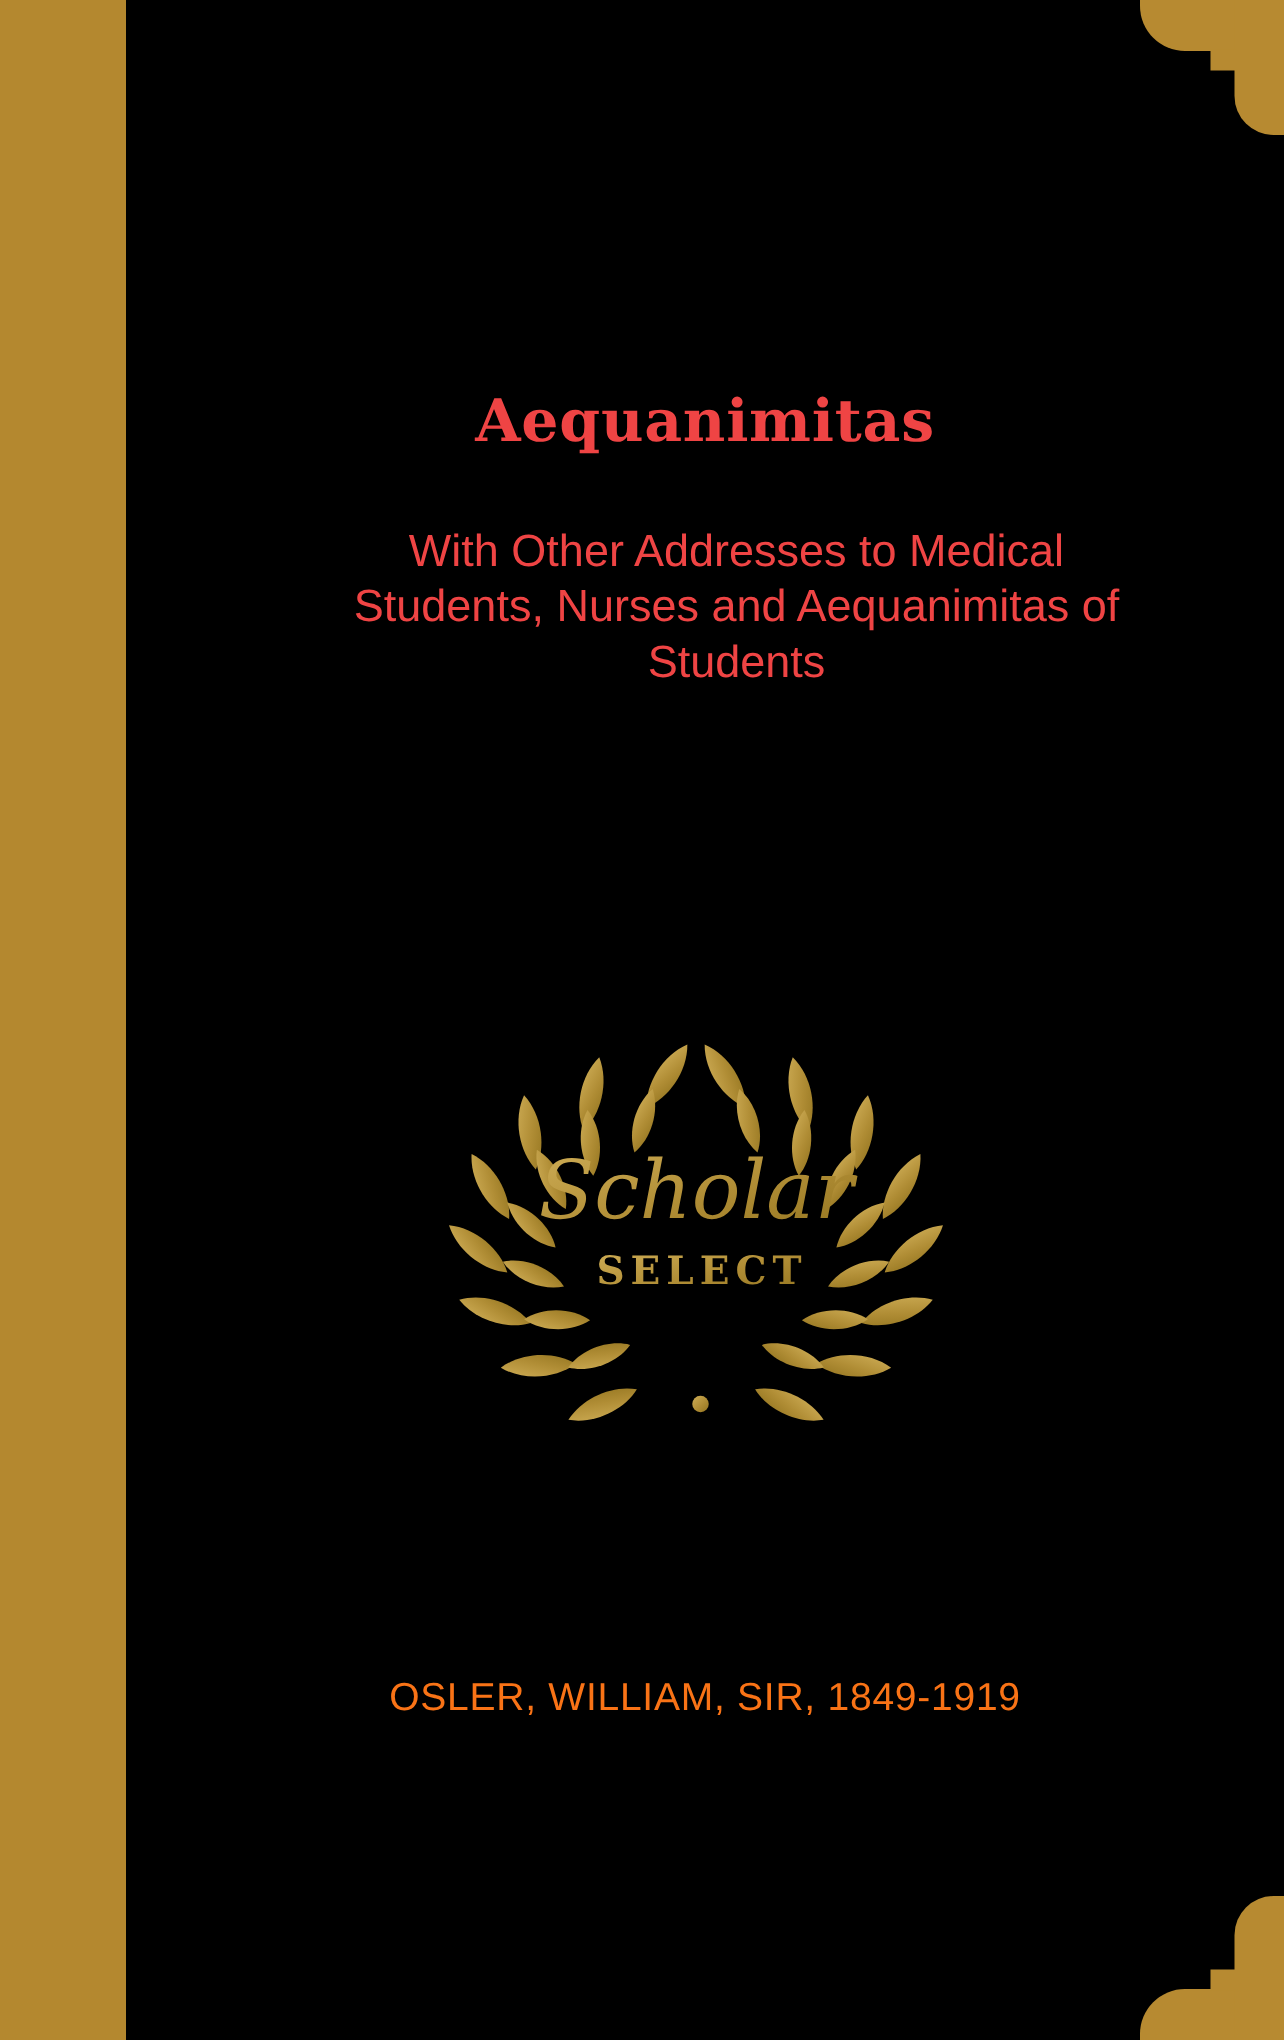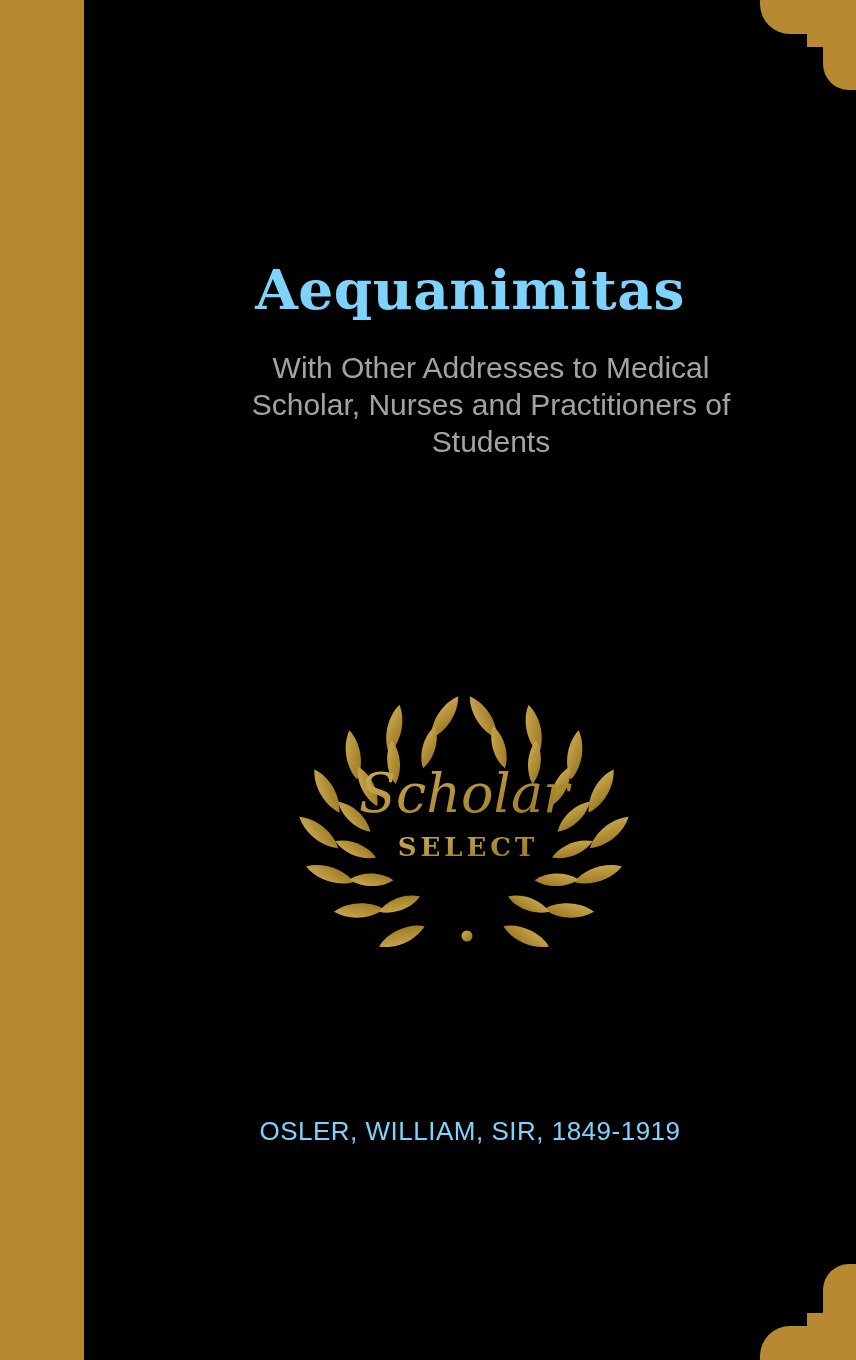--- a/index.html
+++ b/index.html
@@ -12,30 +12,30 @@
   .corner{position:absolute;background:var(--corner_gold,#b78a31);}
   .corner-tr-a{top:0;right:0;width:96px;height:34px;border-bottom-left-radius:30px;}
   .corner-tr-b{top:0;right:0;width:33px;height:90px;border-bottom-left-radius:26px;}
   .corner-tr-step{top:33px;right:32px;width:17px;height:14px;}
   .corner-br-a{bottom:0;right:0;width:96px;height:34px;border-top-left-radius:30px;}
   .corner-br-b{bottom:0;right:0;width:33px;height:96px;border-top-left-radius:26px;}
   .corner-br-step{bottom:33px;right:32px;width:17px;height:14px;}
 
   .title{
     position:absolute;left:84px;right:0;top:262px;text-align:center;
-    color:#7dd3fc;font-family:"DejaVu Serif",serif;font-weight:bold;
-    font-size:55px;line-height:1;letter-spacing:0.5px;
+    color:#ef4444;font-family:"DejaVu Serif",serif;font-weight:bold;
+    font-size:39px;line-height:1;letter-spacing:0.5px;
   }
   .subtitle{
     position:absolute;left:84px;right:0;top:349px;text-align:center;
-    color:#a3a3a3;font-size:30px;line-height:37px;font-weight:500;margin-left:42px;
+    color:#ef4444;font-size:30px;line-height:37px;font-weight:500;margin-left:42px;
   }
   .author{
     position:absolute;left:84px;right:0;top:1116px;text-align:center;
-    color:#7dd3fc;font-size:26px;letter-spacing:0.5px;font-weight:400;
+    color:#f97316;font-size:26px;letter-spacing:0.5px;font-weight:400;
   }
   .wreath{position:absolute;left:290px;top:693px;}
   .scholar{font-family:"DejaVu Serif",serif;font-style:italic;font-size:54px;}
   .select{font-family:"DejaVu Serif",serif;font-weight:bold;font-size:26px;letter-spacing:4px;}
 </style>
 </head>
 <body>
 
 <div class="cover">
 
@@ -46,21 +46,21 @@
   <div class="corner corner-tr-step"></div>
 
   <div class="corner corner-br-a"></div>
   <div class="corner corner-br-b"></div>
   <div class="corner corner-br-step"></div>
 
   <div class="title">Aequanimitas</div>
 
   <div class="subtitle">
     <div>With Other Addresses to Medical</div>
-    <div>Scholar, Nurses and Practitioners of</div>
+    <div>Students, Nurses and Aequanimitas of</div>
     <div>Students</div>
   </div>
 
   <svg class="wreath" width="348" height="290" viewBox="0 0 348 290" xmlns="http://www.w3.org/2000/svg">
     <defs>
       <linearGradient id="goldGrad" x1="0" y1="0" x2="1" y2="1">
         <stop offset="0" style="stop-color:var(--wreath_gold_light,#cfae57)"></stop>
         <stop offset="0.55" style="stop-color:var(--wreath_gold_mid,#b08d35)"></stop>
         <stop offset="1" style="stop-color:var(--wreath_gold_dark,#93741f)"></stop>
       </linearGradient>

